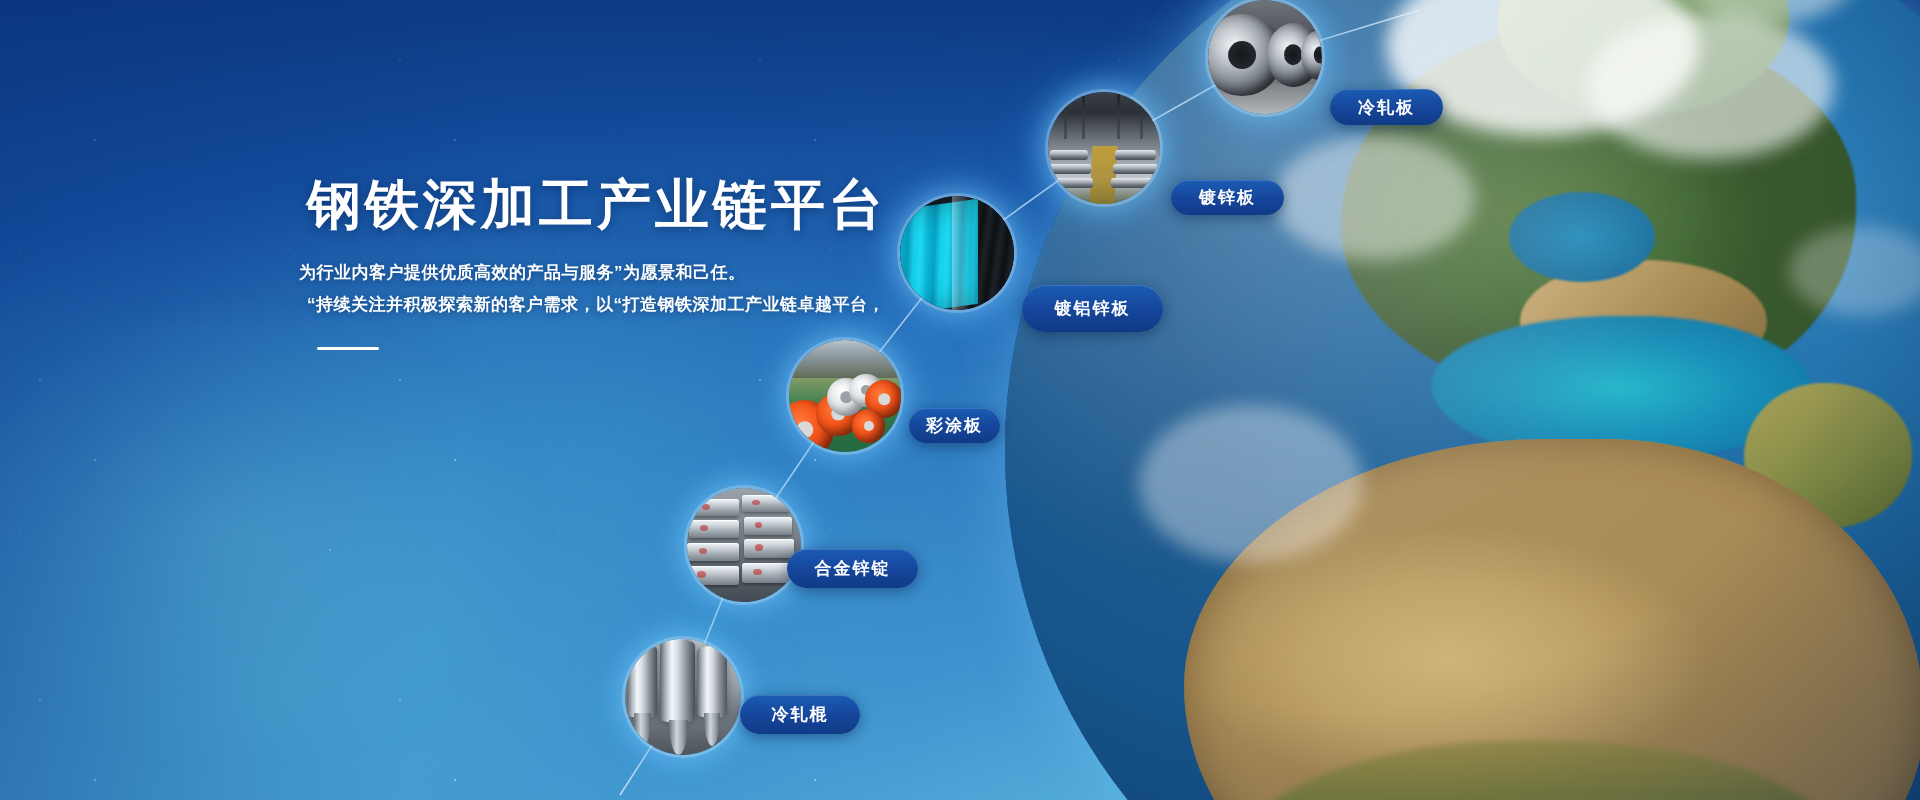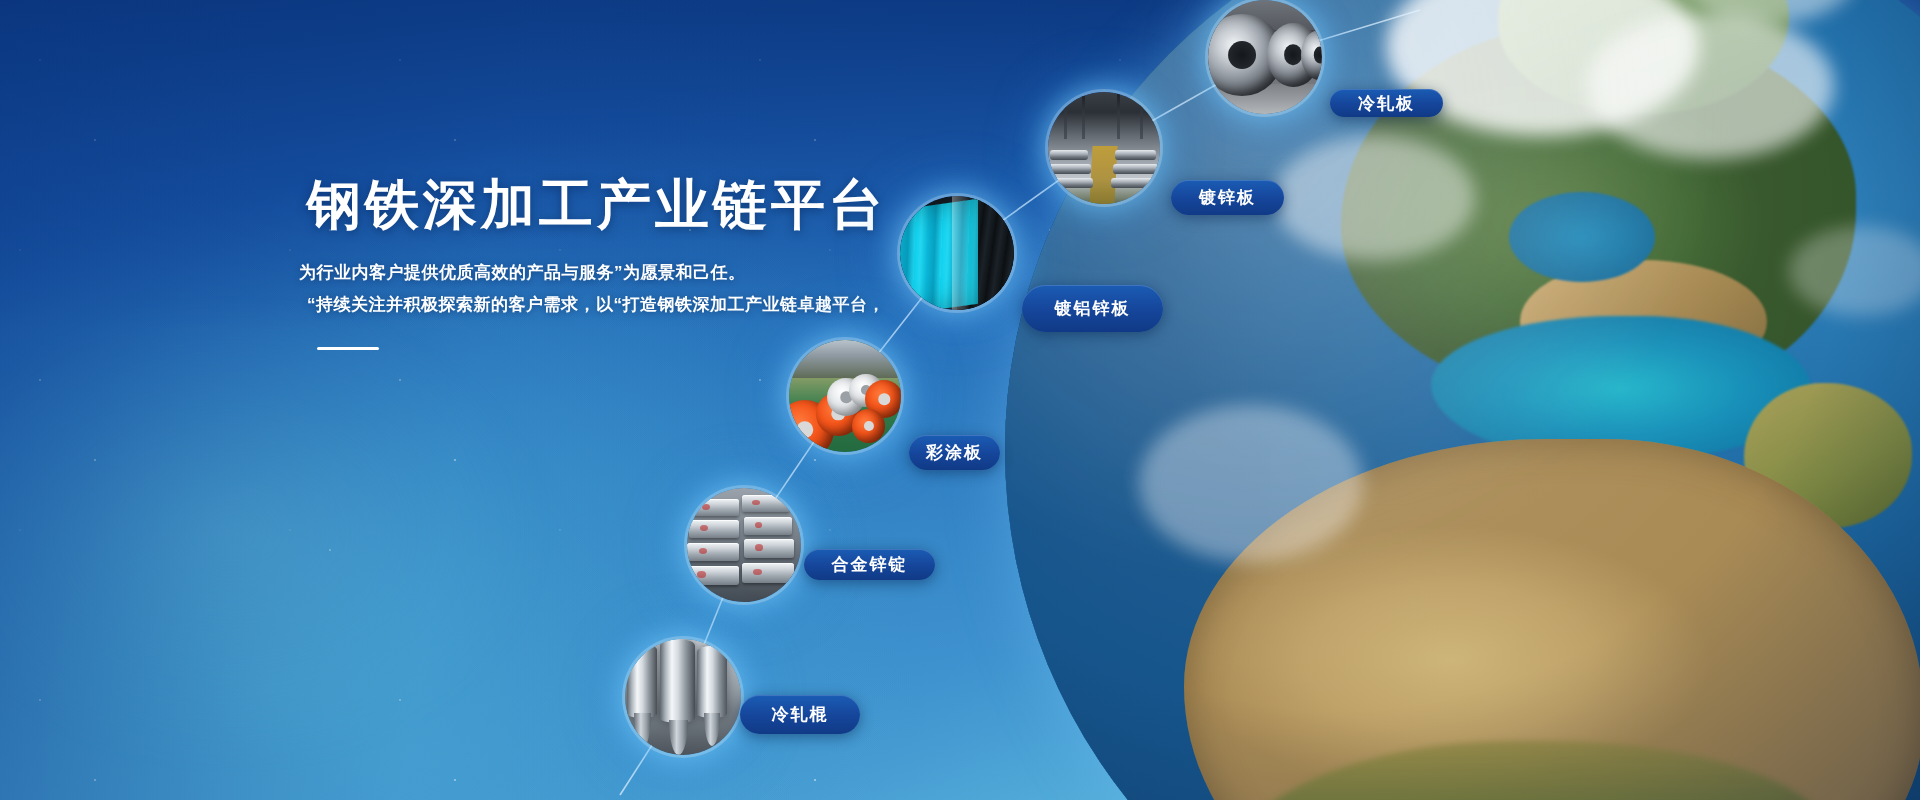--- a/index.html
+++ b/index.html
@@ -377,21 +377,21 @@
     <div class="thumb" style="left:1208px; top:0px; width:114px; height:114px;">
       <div class="thumb-inner">
         <div class="art-coils">
           <div class="floor"></div>
           <div class="roll" style="left:-6%; top:12%; width:72%; height:72%;"></div>
           <div class="roll" style="left:52%; top:20%; width:46%; height:56%;"></div>
           <div class="roll" style="left:82%; top:26%; width:32%; height:44%;"></div>
         </div>
       </div>
     </div>
-    <div class="badge" style="left:1330px; top:89px; width:113px; height:28px;">冷轧板</div>
+    <div class="badge" style="left:1330px; top:89px; width:113px; height:36px;">冷轧板</div>
   </div>
 
   <div class="node">
     <div class="thumb" style="left:1048px; top:92px; width:112px; height:112px;">
       <div class="thumb-inner">
         <div class="art-warehouse">
           <div class="beam" style="left:14%;"></div>
           <div class="beam" style="left:30%;"></div>
           <div class="beam" style="left:62%;"></div>
           <div class="beam" style="left:82%;"></div>
@@ -428,39 +428,39 @@
           <div class="bgbuild"></div>
           <div class="ocoil" style="left:-12%; top:54%; width:52%; height:52%;"></div>
           <div class="ocoil" style="left:24%;  top:46%; width:40%; height:40%;"></div>
           <div class="wcoil" style="left:34%;  top:34%; width:34%; height:34%;"></div>
           <div class="wcoil" style="left:54%;  top:30%; width:30%; height:30%;"></div>
           <div class="ocoil" style="left:68%;  top:36%; width:34%; height:34%;"></div>
           <div class="ocoil" style="left:56%;  top:62%; width:30%; height:30%;"></div>
         </div>
       </div>
     </div>
-    <div class="badge" style="left:909px; top:435px; width:91px; height:35px;">彩涂板</div>
+    <div class="badge" style="left:909px; top:408px; width:91px; height:35px;">彩涂板</div>
   </div>
 
   <div class="node">
     <div class="thumb" style="left:687px; top:488px; width:114px; height:114px;">
       <div class="thumb-inner">
         <div class="art-ingot">
           <div class="ing" style="left:4%;  top:10%; width:42%; height:15%;"></div>
           <div class="ing" style="left:48%; top:6%;  width:42%; height:15%;"></div>
           <div class="ing" style="left:2%;  top:28%; width:44%; height:16%;"></div>
           <div class="ing" style="left:50%; top:25%; width:42%; height:16%;"></div>
           <div class="ing" style="left:0%;  top:48%; width:46%; height:16%;"></div>
           <div class="ing" style="left:50%; top:45%; width:44%; height:16%;"></div>
           <div class="ing" style="left:-2%; top:68%; width:48%; height:17%;"></div>
           <div class="ing" style="left:48%; top:66%; width:46%; height:17%;"></div>
         </div>
       </div>
     </div>
-    <div class="badge" style="left:804px; top:549px; width:131px; height:31px;">合金锌锭</div>
+    <div class="badge" style="left:787px; top:549px; width:131px; height:39px;">合金锌锭</div>
   </div>
 
   <div class="node">
     <div class="thumb" style="left:625px; top:639px; width:116px; height:116px;">
       <div class="thumb-inner">
         <div class="art-roller">
           <div class="cyl" style="left:2%;  top:4%;  width:26%; height:64%;"></div>
           <div class="cyl" style="left:30%; top:0%;  width:30%; height:72%;"></div>
           <div class="cyl" style="left:62%; top:6%;  width:26%; height:62%;"></div>
           <div class="tip" style="left:8%;  top:64%; width:14%; height:30%;"></div>

